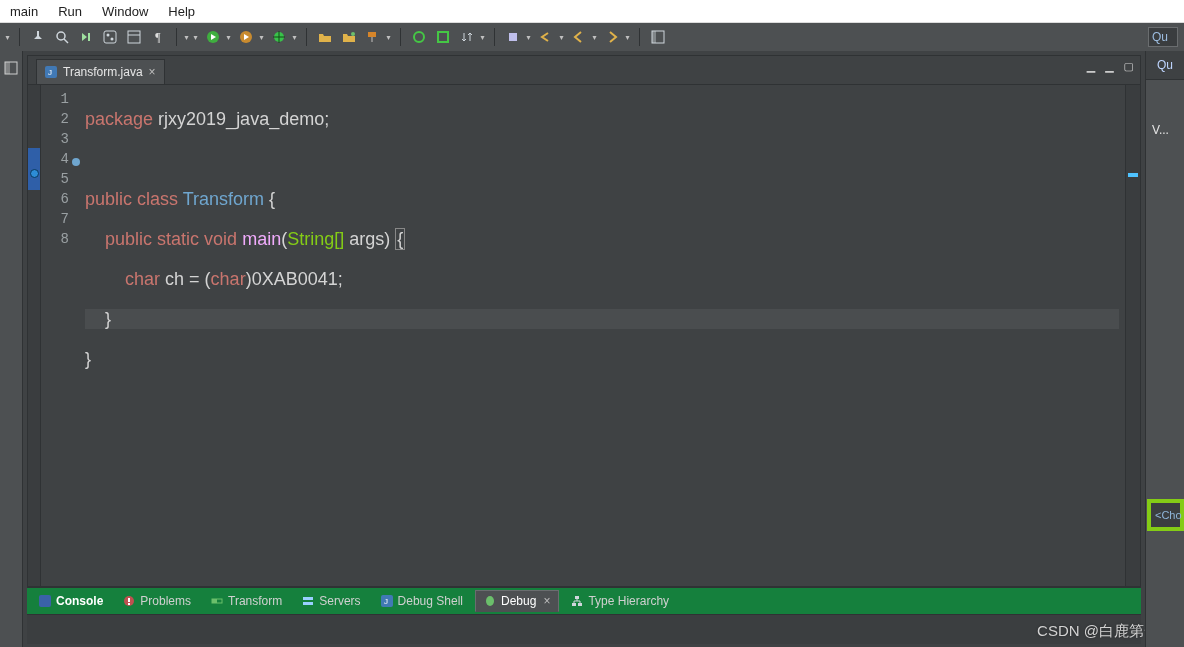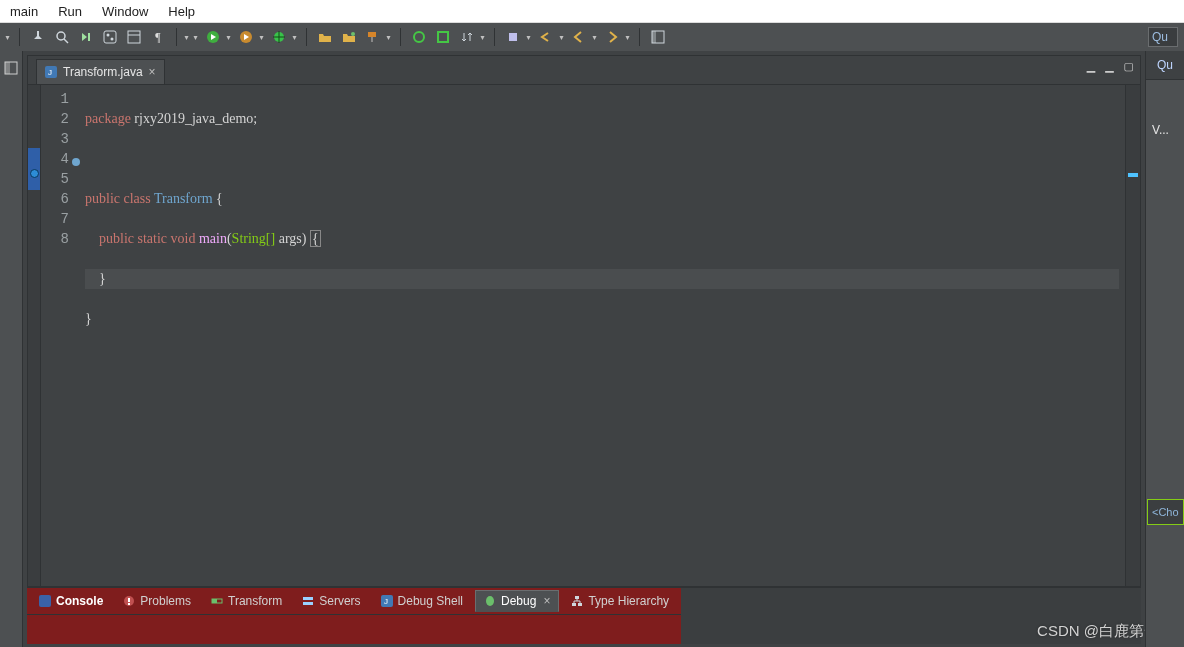--- a/index.html
+++ b/index.html
@@ -144,22 +144,22 @@
     line-height:20px;
     user-select:none;
   }
   .linenum-col .ln { height:20px; position:relative;}
   .linenum-col .ln .runmark {
     position:absolute; right:-12px; top:4px;
     width:10px;height:10px;
   }
   .code-col {
     flex:1 1 auto;
-    font-family:Liberation Serif, serif;
-    font-size:14px;
+    font-family:Liberation Sans, sans-serif;
+    font-size:18px;
     line-height:20px;
     color:#d4d4d4;
     padding:4px 6px 0 10px;
     white-space:pre;
     overflow:hidden;
     position:relative;
   }
   .code-line.current { background:#4a4d4f; }
   .kw   { color:#c9756e; }
   .id   { color:#d4d4d4; }
@@ -175,24 +175,24 @@
     position:relative;
   }
   .overview-strip .ov-mark {
     position:absolute; left:2px; width:10px; height:4px;
     background:#4fc3ff;
   }
 
   
   .bottom-panel {
     height:56px;
-    background:#7f1d1d;
+    background:#15803d;
     border-top:1px solid #2f3234;
     margin:0 4px 4px 4px;
-    display:flex; flex-direction:row;
+    display:flex; flex-direction:column;
   }
   .bottom-tabs {
     height:26px;
     display:flex; align-items:center;
     padding:0 4px;
     gap:4px;
     border-bottom:1px solid #2f3234;
   }
   .btab {
     display:flex; align-items:center;
@@ -241,21 +241,21 @@
     border-bottom:1px solid #2f3234;
     display:flex; align-items:center; justify-content:center;
     color:#bfd6ff;
   }
   .right-col .vlabel {
     position:absolute; top:72px; left:6px; color:#e5e5e5;
   }
   .right-col .outline-box {
     position:absolute; top:448px; left:1px; right:0;
     height:24px;
-    border:1px solid #84cc16;
+    border:4px solid #84cc16;
     background:#3b3e40;
     color:#8fb6da; font-size:11px;
     display:flex; align-items:center; padding-left:4px;
   }
 
   .qsearch {
     width:22px; height:18px;
     background:#3a3d3f;
     border:1px solid #6a6d6f;
     color:#9dbde0;
@@ -453,20 +453,21 @@
           <div class="ln">5</div>
           <div class="ln">6</div>
           <div class="ln">7</div>
           <div class="ln">8</div>
         </div>
         <div class="code-col">
 <div class="code-line"><span class="kw">package</span> <span class="id">rjxy2019_java_demo</span><span class="punc">;</span></div>
 <div class="code-line"> </div>
 <div class="code-line"><span class="kw">public</span> <span class="kw">class</span> <span class="cls">Transform</span> <span class="punc">{</span></div>
 <div class="code-line">    <span class="kw">public</span> <span class="kw">static</span> <span class="kw">void</span> <span class="meth">main</span><span class="punc">(</span><span class="typ2">String[]</span> <span class="id">args</span><span class="punc">)</span> <span class="punc" style="border:1px solid #888;padding:0 1px;">{</span></div>
+<div class="code-line">        <span class="kw">char</span> <span class="id">ch</span> <span class="punc">=</span> <span class="punc">(</span><span class="kw">char</span><span class="punc">)</span><span class="id">0XAB0041</span><span class="punc">;</span></div>
 <div class="code-line current">    <span class="punc">}</span></div>
 <div class="code-line"><span class="punc">}</span></div>
         </div>
         <div class="overview-strip">
           <div class="ov-mark" style="top:88px;"></div>
         </div>
       </div>
     </div>
 
     <div class="bottom-panel">

